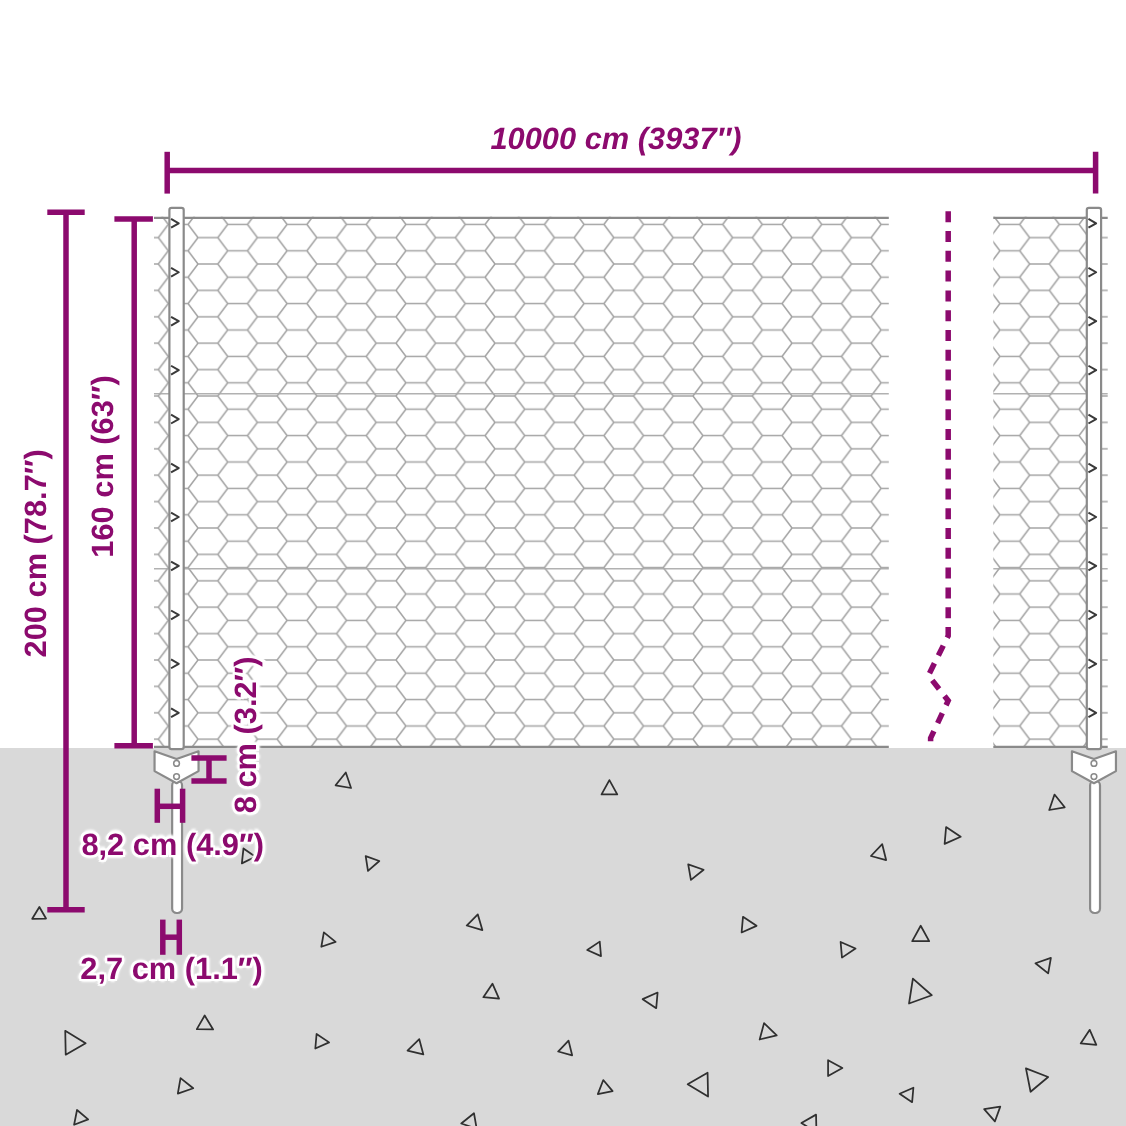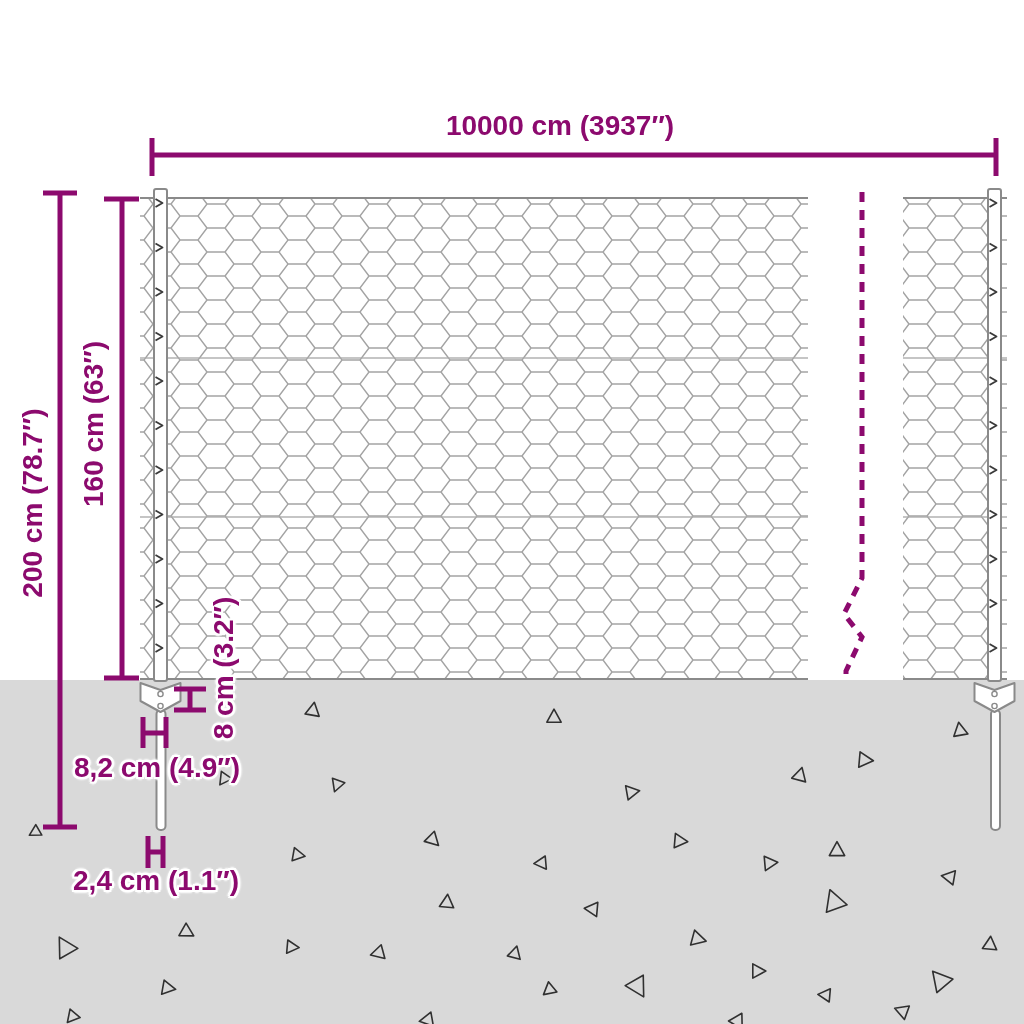--- a/index.html
+++ b/index.html
@@ -181,18 +181,18 @@
     <line class="dim" x1="143" y1="733" x2="166" y2="733"></line>
   </g>
 
   <g>
     <line class="dim" x1="148" y1="836" x2="148" y2="868"></line>
     <line class="dim" x1="163" y1="836" x2="163" y2="868"></line>
     <line class="dim" x1="148" y1="852" x2="163" y2="852"></line>
   </g>
 </svg>
 
-<div class="dim-label" style="left:560px;top:126px;">10000 cm (3937″)</div>
+<div class="dim-label" style="left:560px;top:126px;font-style:italic;">10000 cm (3937″)</div>
 <div class="dim-label rot" style="left:33px;top:503px;">200 cm (78.7″)</div>
 <div class="dim-label rot" style="left:94px;top:424px;">160 cm (63″)</div>
 <div class="dim-label rot" style="left:224px;top:668px;">8 cm (3.2″)</div>
 <div class="dim-label" style="left:157px;top:768px;">8,2 cm (4.9″)</div>
-<div class="dim-label" style="left:156px;top:881px;">2,4 cm (1.1″)</div>
+<div class="dim-label" style="left:156px;top:881px;">2,7 cm (1.1″)</div>
 
 </body></html>

